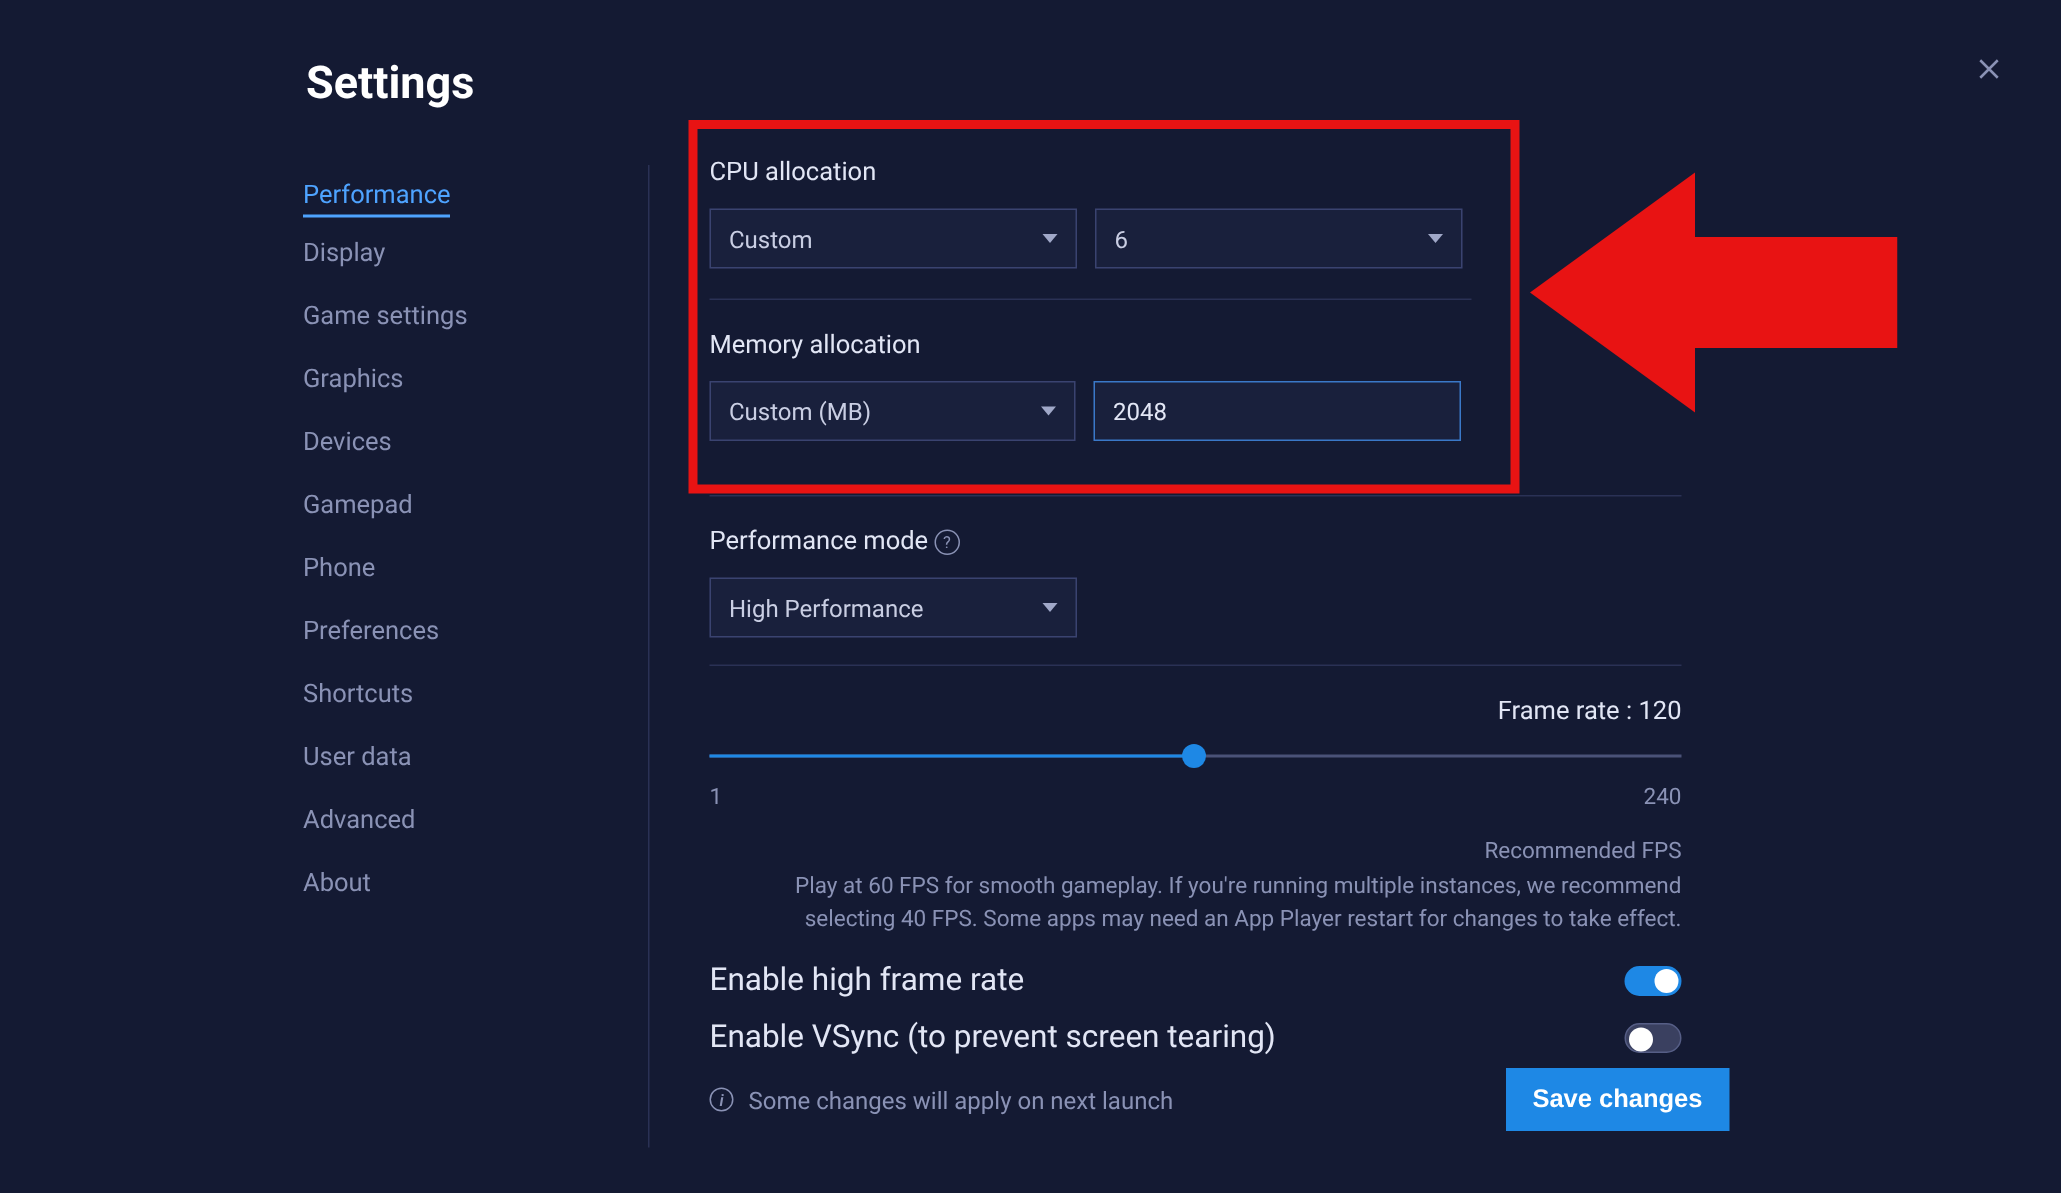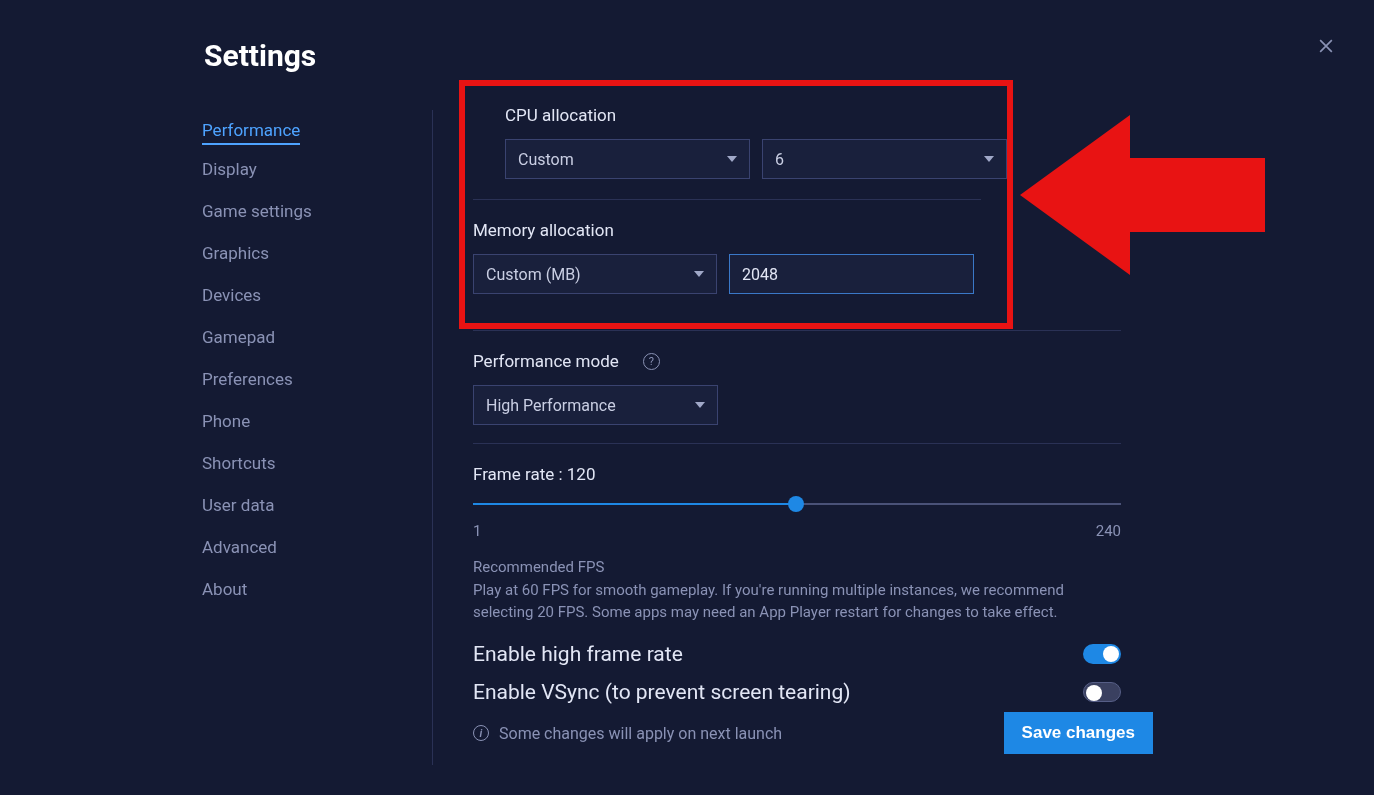--- a/index.html
+++ b/index.html
@@ -77,21 +77,21 @@
     .arrow {
       position: absolute;
       left: 1020px;
       top: 100px;
       width: 245px;
       height: 190px;
       z-index: 25;
       pointer-events: none;
     }
     .label { color: #e2e6f5; font-size: 17px; margin-bottom: 14px; }
-    .row-cpu { margin-bottom: 20px; margin-left: 32px; }
+    .row-cpu { margin-bottom: 20px; }
     .row-mem { margin-bottom: 36px; }
     .select-row { display: flex; gap: 12px; }
     .select {
       height: 40px;
       border: 1px solid #3a4370;
       background: #19203c;
       color: #c9cee3;
       padding: 4px 12px;
       display: flex;
       align-items: center;
@@ -108,26 +108,26 @@
       border: 1px solid #3a78c8;
       background: #19203c;
       color: #e2e6f5;
       padding: 12px 12px;
       display: flex;
       align-items: center;
       font-size: 16px;
     }
     .caret { width: 0; height: 0; border-left: 5px solid transparent; border-right: 5px solid transparent; border-top: 6px solid #a0a8c8; margin-left: 6px; }
     .hr { border: none; border-top: 1px solid #2a3155; margin: 18px 0 20px 0; width: 648px; }
-    .perf-mode-row { display:flex; align-items:center; gap:24px; margin-bottom:14px; }
+    .perf-mode-row { display:flex; align-items:center; gap:4px; margin-bottom:14px; }
     .help-icon {
       width: 17px; height: 17px; border: 1px solid #8a92b5; border-radius: 50%;
       color: #8a92b5; font-size: 11px; display: inline-flex; align-items:center; justify-content:center;
     }
-    .frame-section { margin-top: 2px; }
+    .frame-section { margin-top: 2px; text-align: right; }
     .frame-label { color: #e2e6f5; font-size: 17px; margin-bottom: 10px; }
     .slider-wrap { position: relative; height: 20px; width: 648px; }
     .slider-track {
       position:absolute; left:0; right:0; top: 9px; height: 2px; background: #4a5278;
     }
     .slider-fill {
       position:absolute; left:0; top: 9px; height: 2px; background: #1e88e5;
       width: 50%;
     }
     .slider-thumb {
@@ -174,22 +174,22 @@
     </svg>
 </div>
 
 <nav class="sidebar">
   <div class="sidebar-item active"><span>Performance</span></div>
   <div class="sidebar-item"><span>Display</span></div>
   <div class="sidebar-item"><span>Game settings</span></div>
   <div class="sidebar-item"><span>Graphics</span></div>
   <div class="sidebar-item"><span>Devices</span></div>
   <div class="sidebar-item"><span>Gamepad</span></div>
+  <div class="sidebar-item"><span>Phone</span></div>
   <div class="sidebar-item"><span>Preferences</span></div>
-  <div class="sidebar-item"><span>Phone</span></div>
   <div class="sidebar-item"><span>Shortcuts</span></div>
   <div class="sidebar-item"><span>User data</span></div>
   <div class="sidebar-item"><span>Advanced</span></div>
   <div class="sidebar-item"><span>About</span></div>
 </nav>
 
 <div class="vdiv"></div>
 
 <div class="main">
 
@@ -244,21 +244,21 @@
     <div class="slider-wrap">
       <div class="slider-track"></div>
       <div class="slider-fill" id="slider-fill" style="width: 49.7908%;"></div>
       <div class="slider-thumb" id="slider-thumb" style="left: calc(49.7908% - 8px);"></div>
     </div>
     <div class="slider-bounds">
       <span>1</span>
       <span>240</span>
     </div>
     <div class="rec-title">Recommended FPS</div>
-    <div class="rec-body">Play at 60 FPS for smooth gameplay. If you're running multiple instances, we recommend selecting 20 FPS. Some apps may need an App Player restart for changes to take effect.</div>
+    <div class="rec-body">Play at 60 FPS for smooth gameplay. If you're running multiple instances, we recommend selecting 40 FPS. Some apps may need an App Player restart for changes to take effect.</div>
 
     <div class="toggle-row">
       <span class="tlabel">Enable high frame rate</span>
       <div class="toggle on">
           <div class="knob"></div>
         </div>
     </div>
     <div class="toggle-row" style="margin-top:14px">
       <span class="tlabel">Enable VSync (to prevent screen tearing)</span>
       <div class="toggle off">

